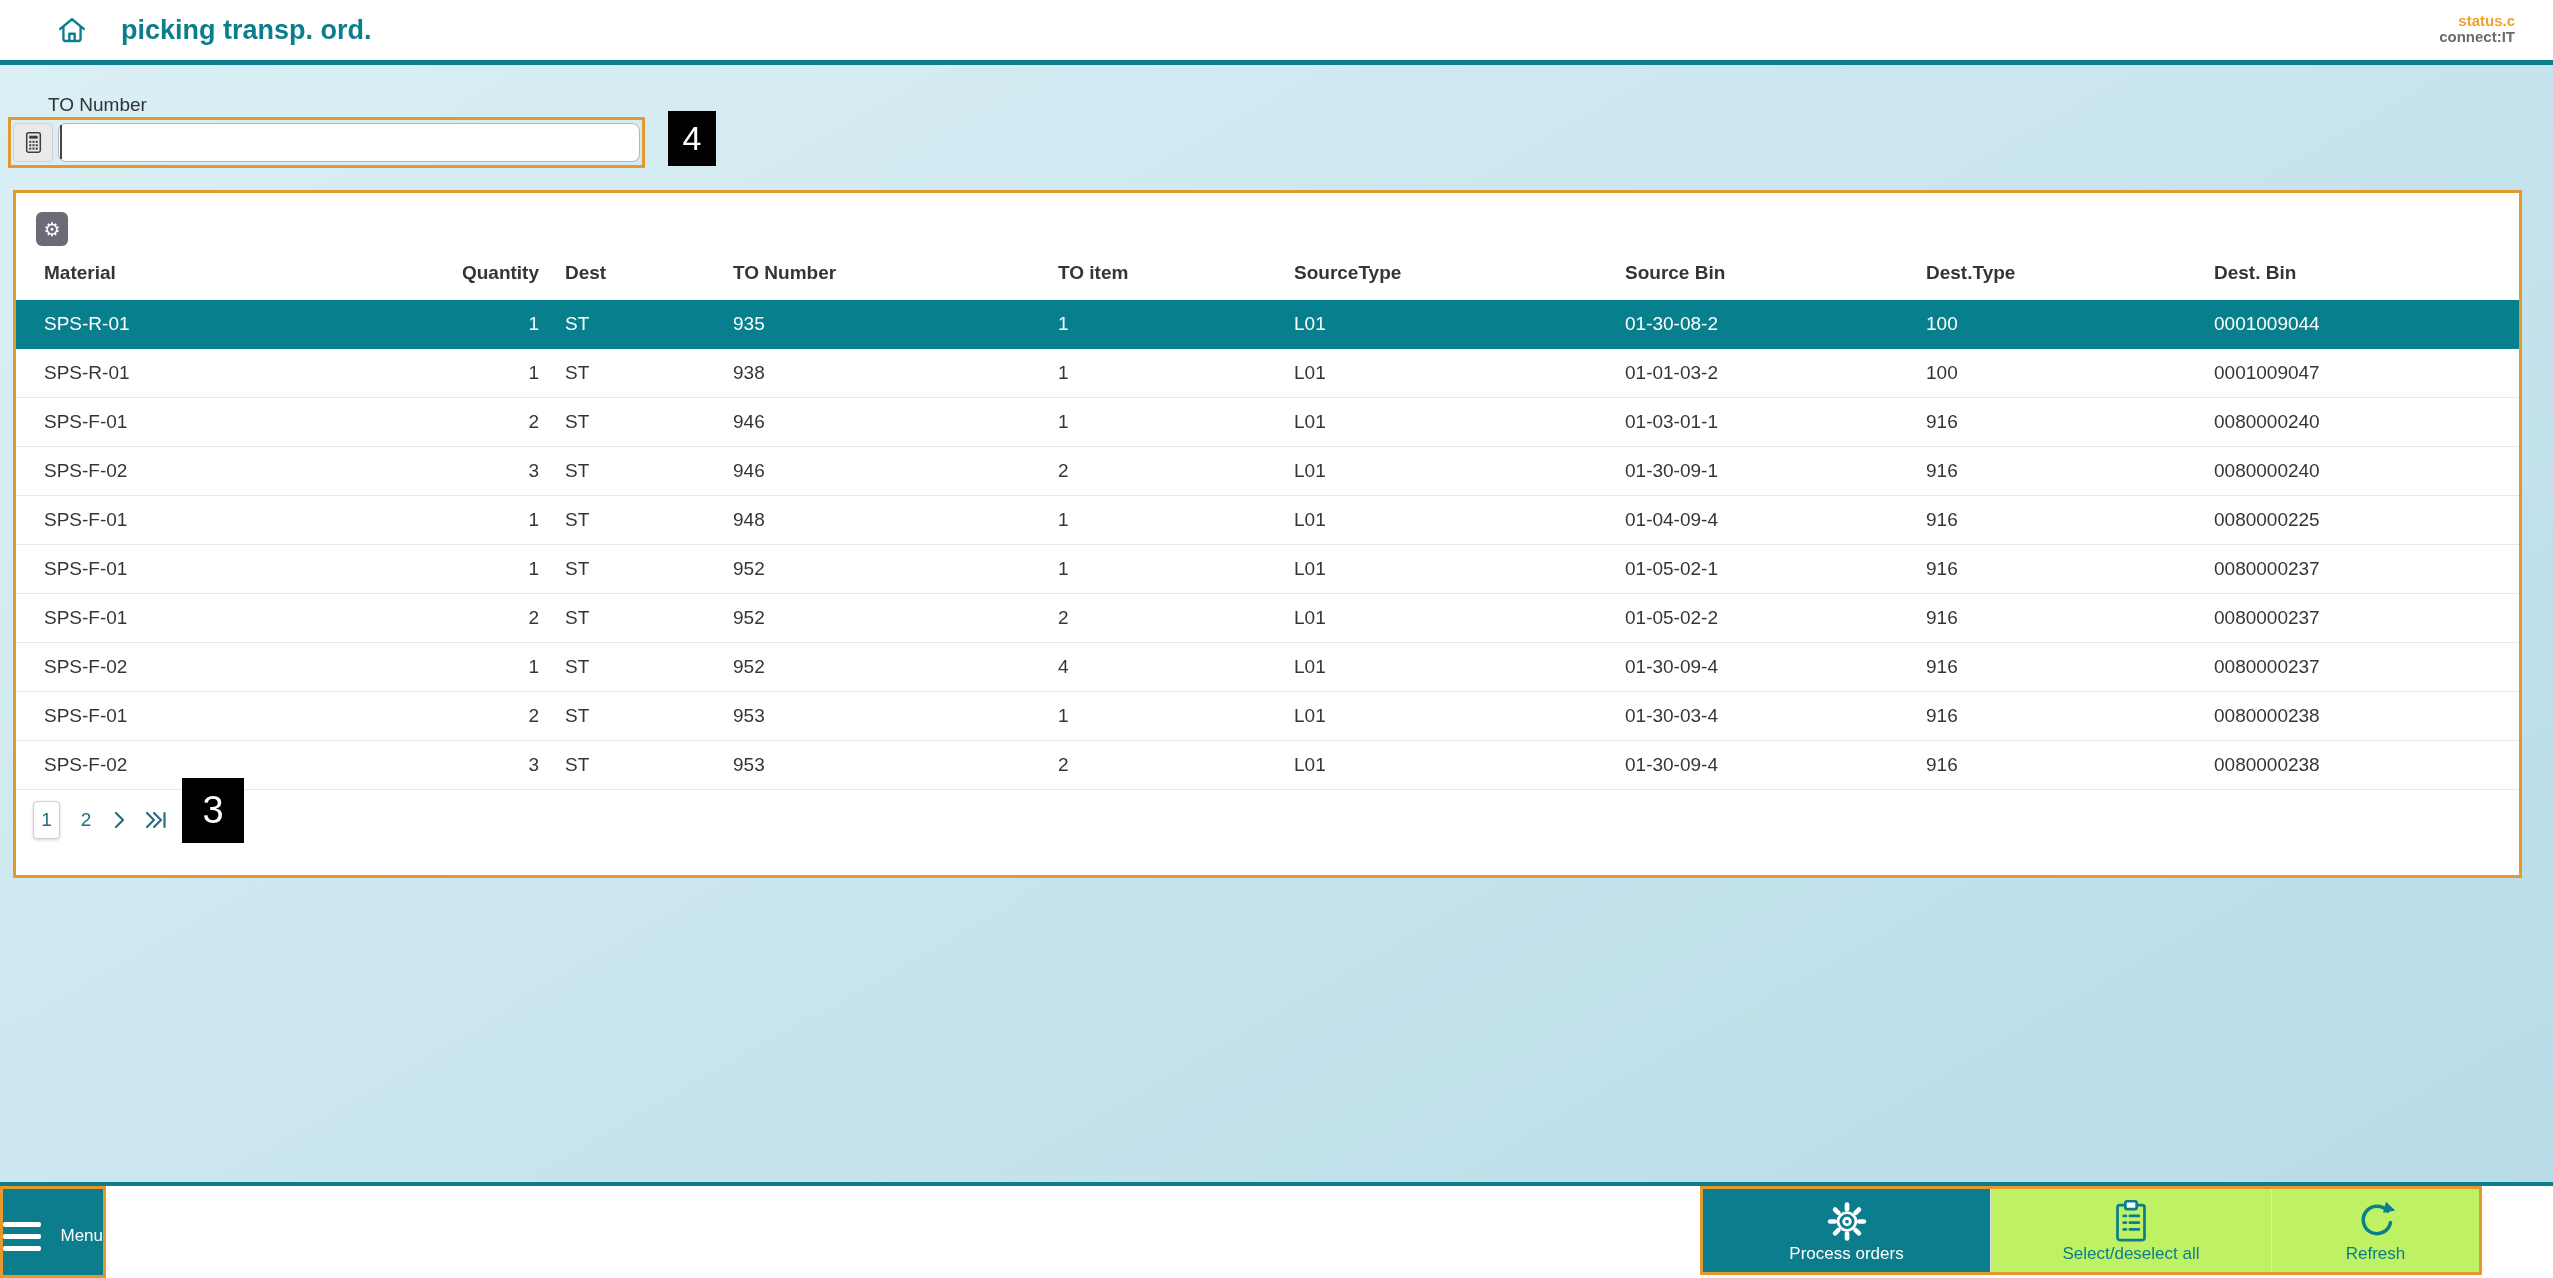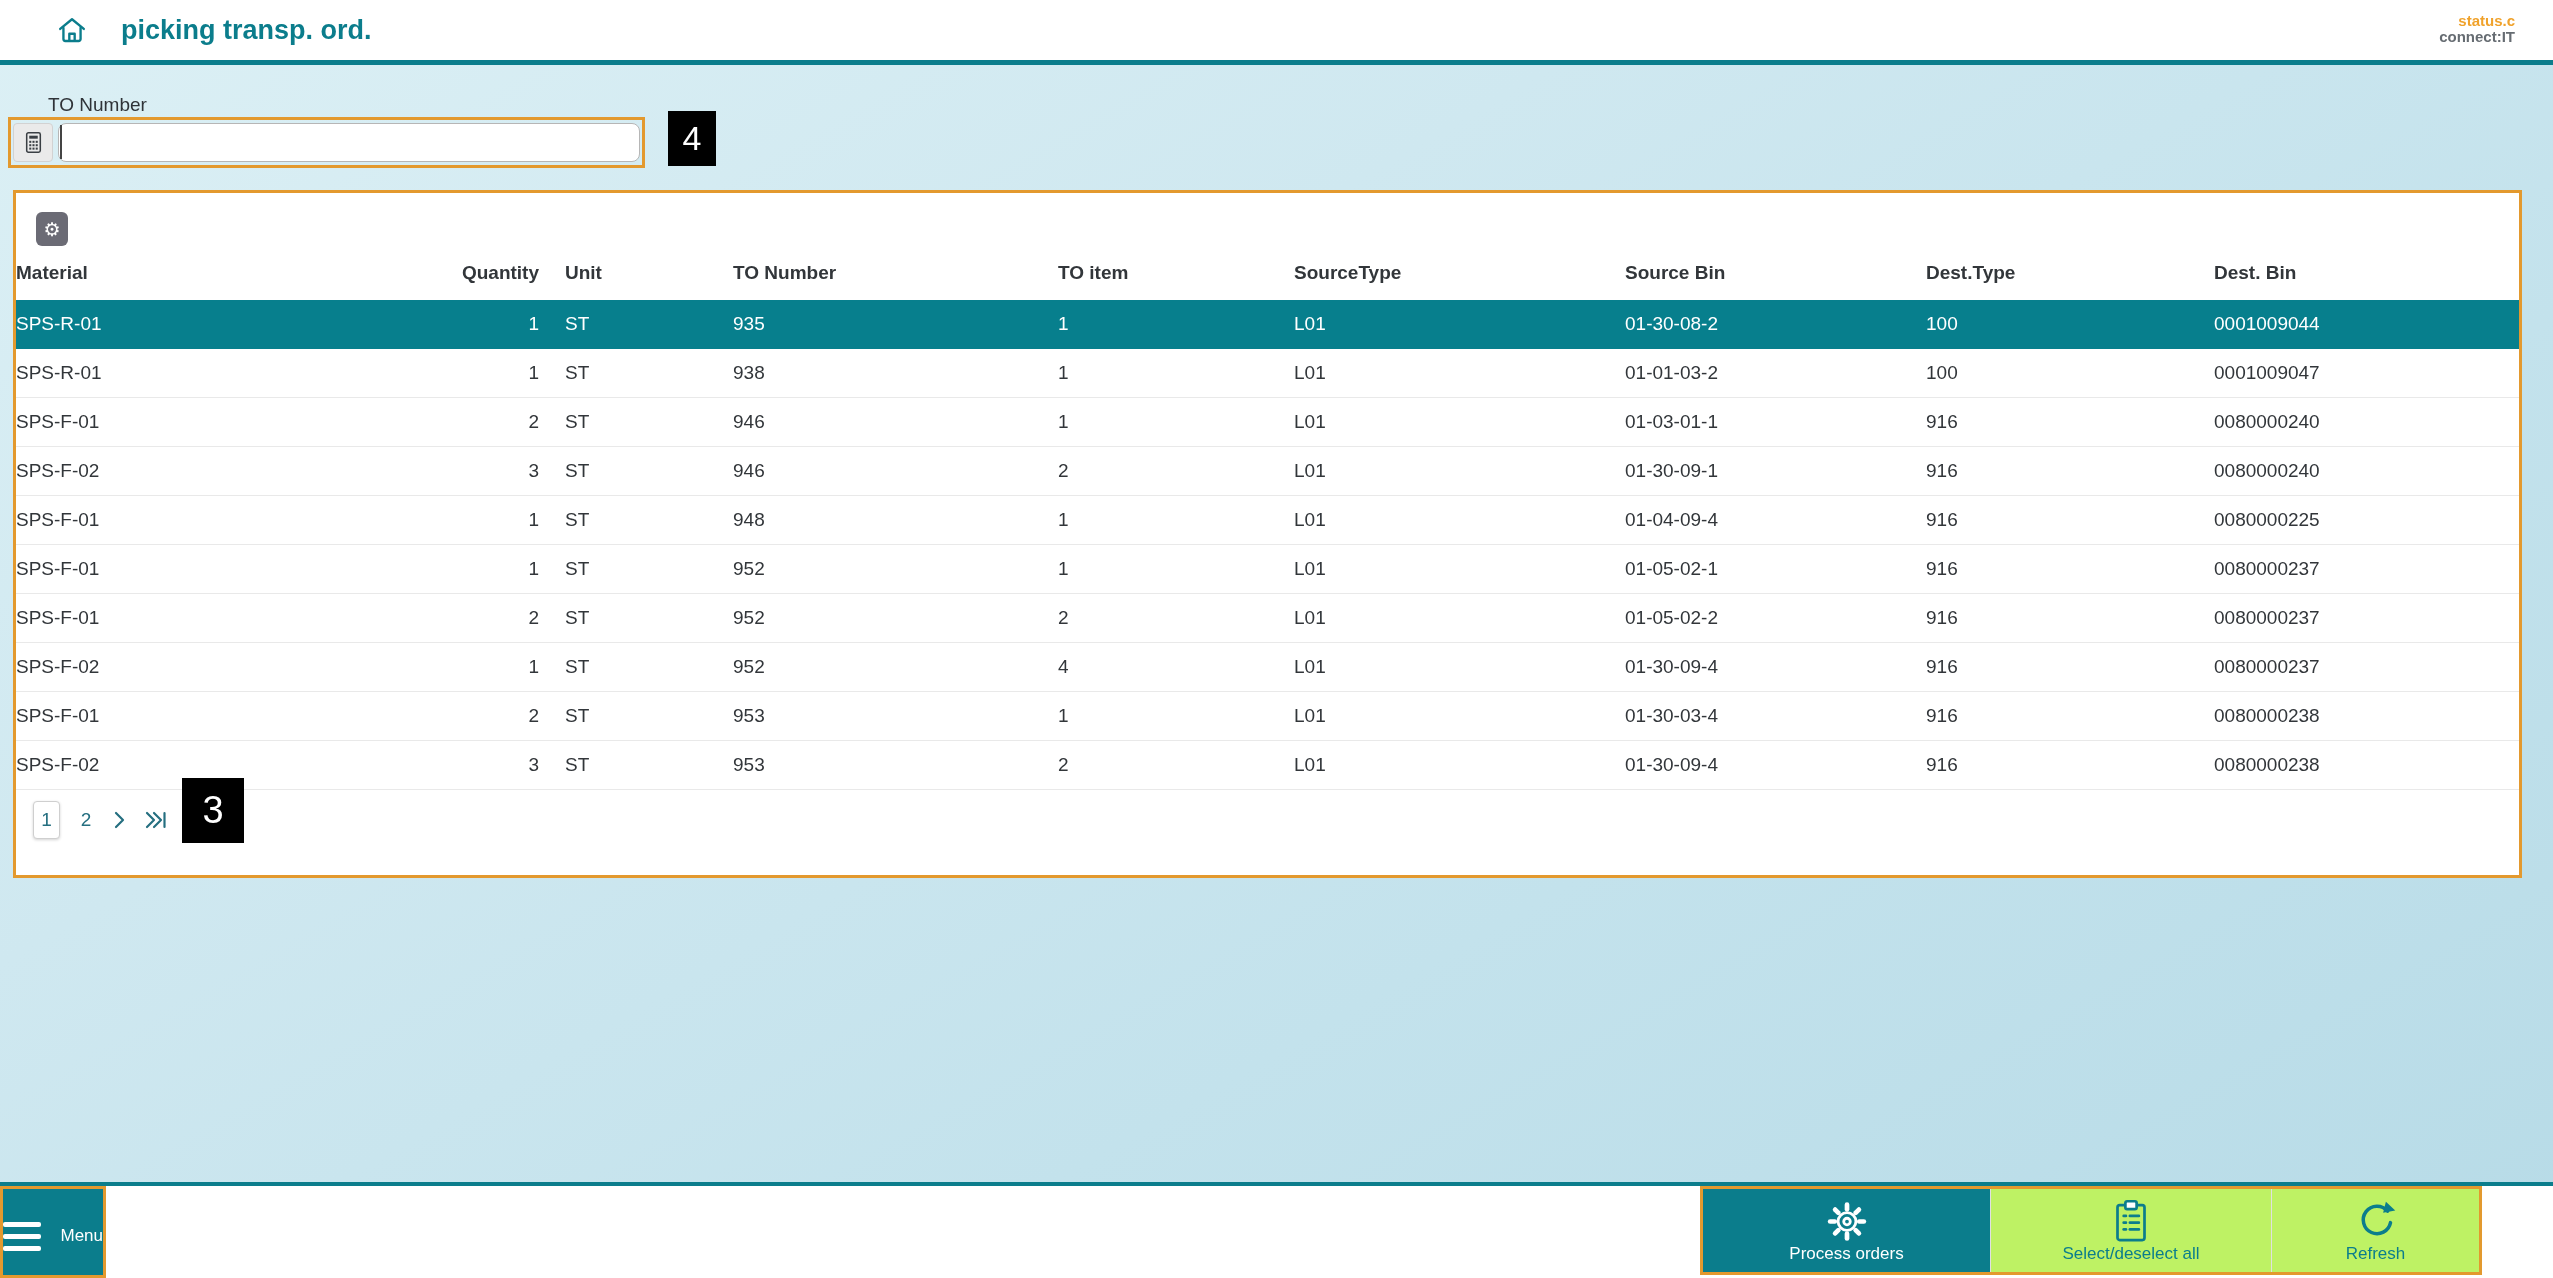--- a/index.html
+++ b/index.html
@@ -40,21 +40,21 @@
   .table-panel{position:absolute;left:13px;top:190px;width:2509px;height:688px;background:#fff;
     border:3px solid var(--orange);}
   .gear-row{padding:19px 0 0 20px;height:53px;}
   .settings-btn{width:32px;height:34px;background:#6b6b75;border-radius:6px;color:#fff;
     display:flex;align-items:center;justify-content:center;font-size:19px;cursor:pointer;}
   .thead,.trow{display:grid;grid-template-columns:287px 262px 168px 325px 236px 331px 301px 288px 1fr;}
   .thead{height:54px;}
   .thead .cell{font-weight:bold;display:flex;align-items:center;font-size:19px;}
   .trow{height:49px;border-bottom:1px solid #e9e9e9;cursor:pointer;}
   .trow .cell{display:flex;align-items:center;font-size:19px;}
-  .cell.c0{}
+  .cell.c0{padding-left:28px;}
   .cell.c1{justify-content:flex-end;padding-right:26px;}
   .trow.selected{background:var(--selected_row);color:#fff;border-bottom:1px solid var(--selected_row);}
   
   .pagination{margin:11px 0 0 17px;display:flex;align-items:center;gap:16px;}
   .page{font-size:19px;color:#256f80;min-width:20px;text-align:center;cursor:pointer;}
   .page.current{width:27px;height:38px;line-height:36px;background:#fff;border:1px solid #cfcfcf;
     border-radius:4px;box-shadow:0 1px 3px rgba(0,0,0,.18);}
   .pg-icon{display:flex;align-items:center;cursor:pointer;}
   
   .footer{position:absolute;left:0;top:1182px;width:2553px;height:96px;background:#fff;border-top:4px solid var(--teal);}
@@ -119,21 +119,21 @@
 
 <div class="table-panel">
   <div class="gear-row">
     <div class="settings-btn">
       <span>⚙</span>
     </div>
   </div>
   <div class="thead">
       <div class="cell c0">Material</div>
       <div class="cell c1">Quantity</div>
-      <div class="cell c2">Unit</div>
+      <div class="cell c2">Dest</div>
       <div class="cell c3">TO Number</div>
       <div class="cell c4">TO item</div>
       <div class="cell c5">SourceType</div>
       <div class="cell c6">Source Bin</div>
       <div class="cell c7">Dest.Type</div>
       <div class="cell c8">Dest. Bin</div>
     </div>
   <div>
       <div class="trow selected">
         <div class="cell c0">SPS-R-01</div>

